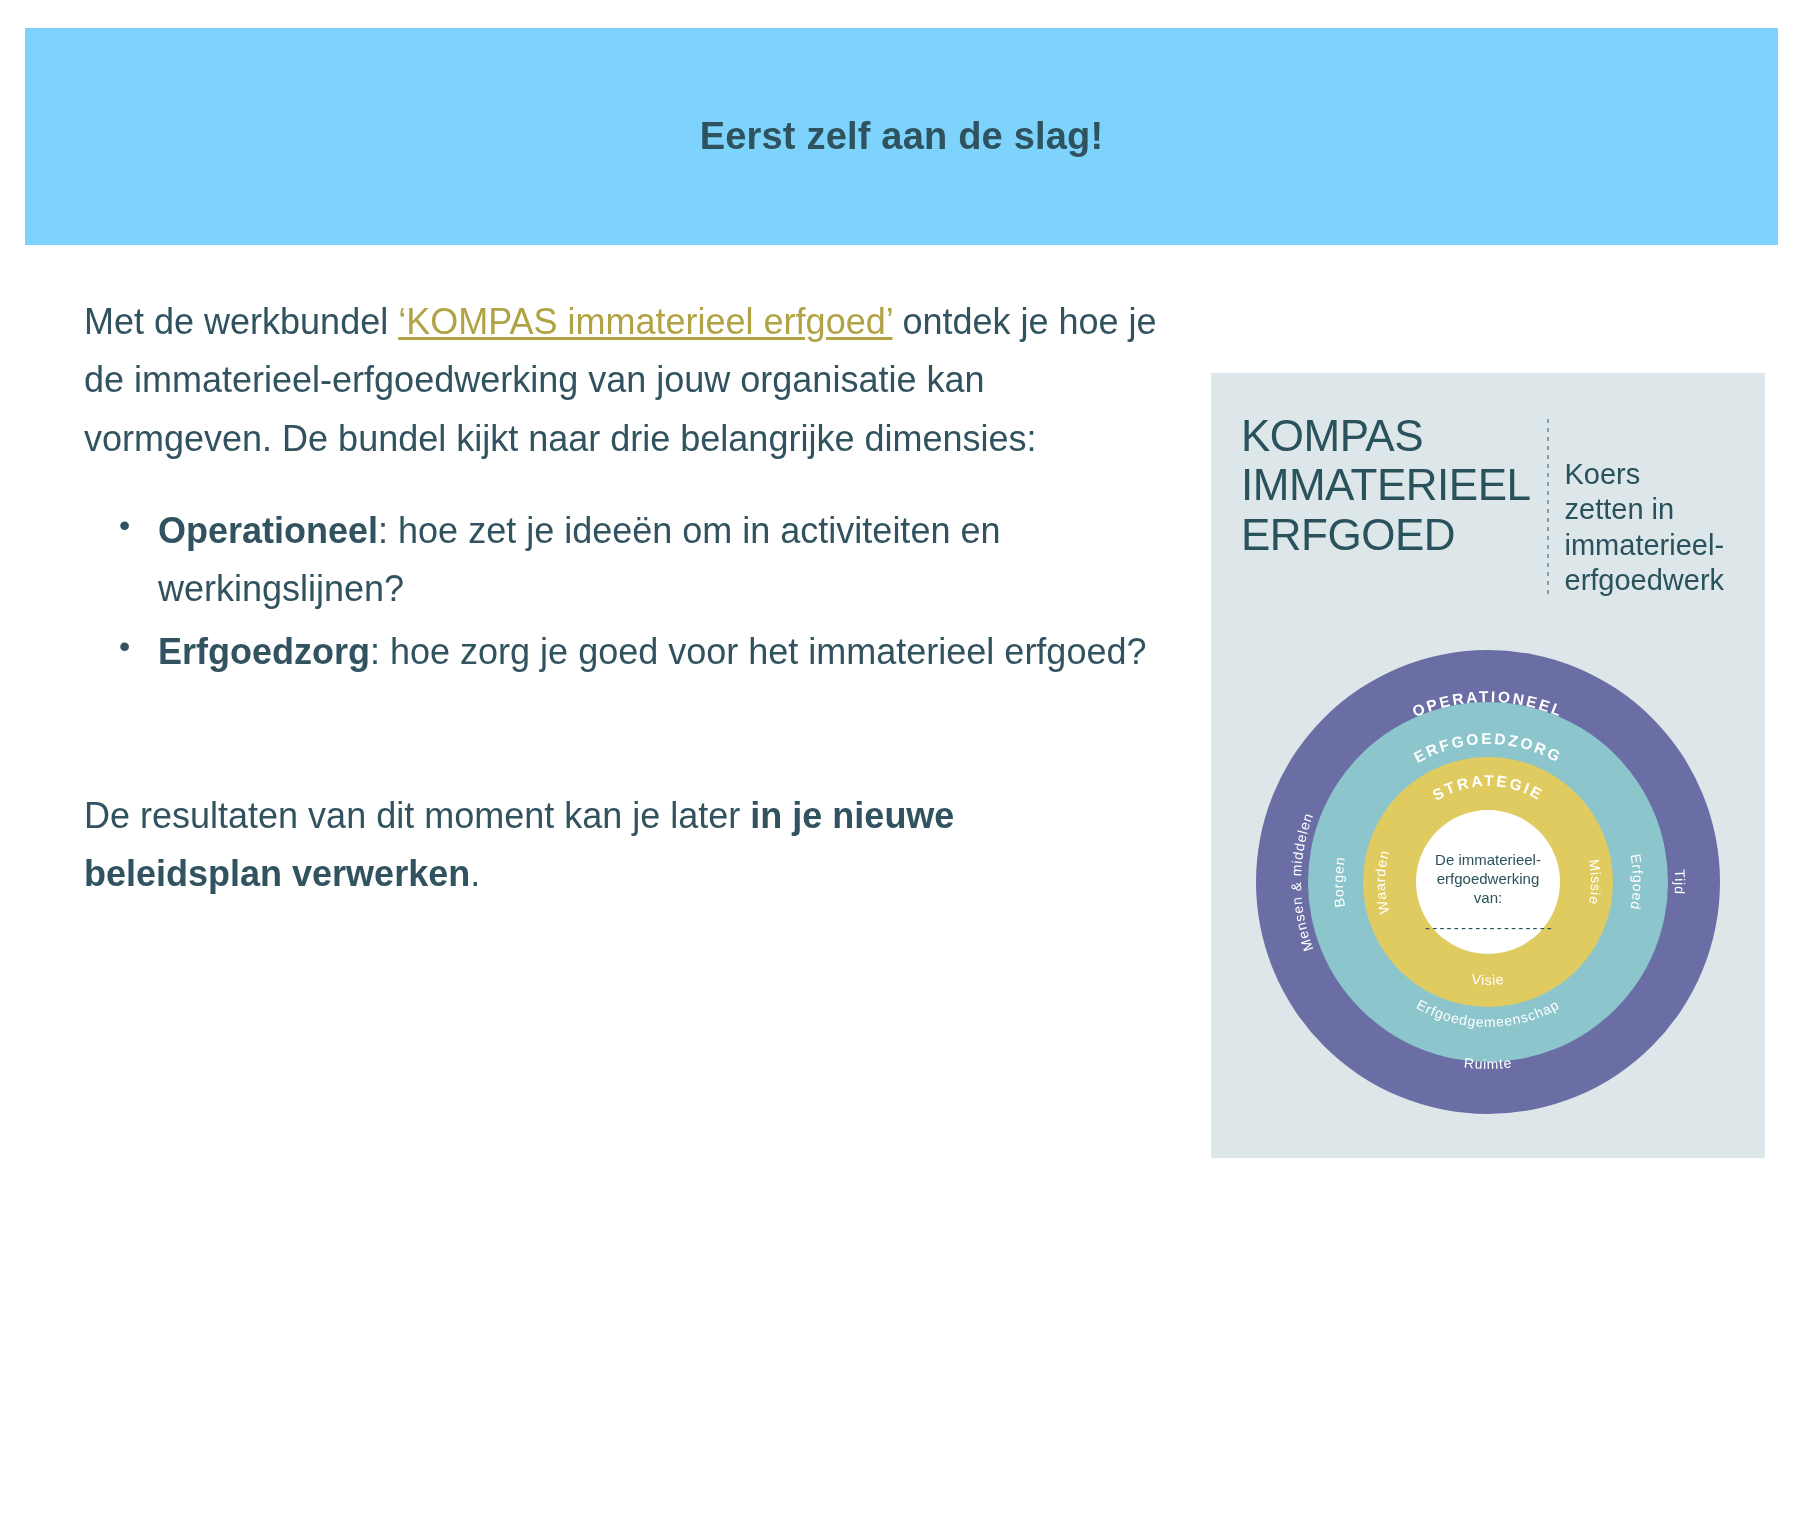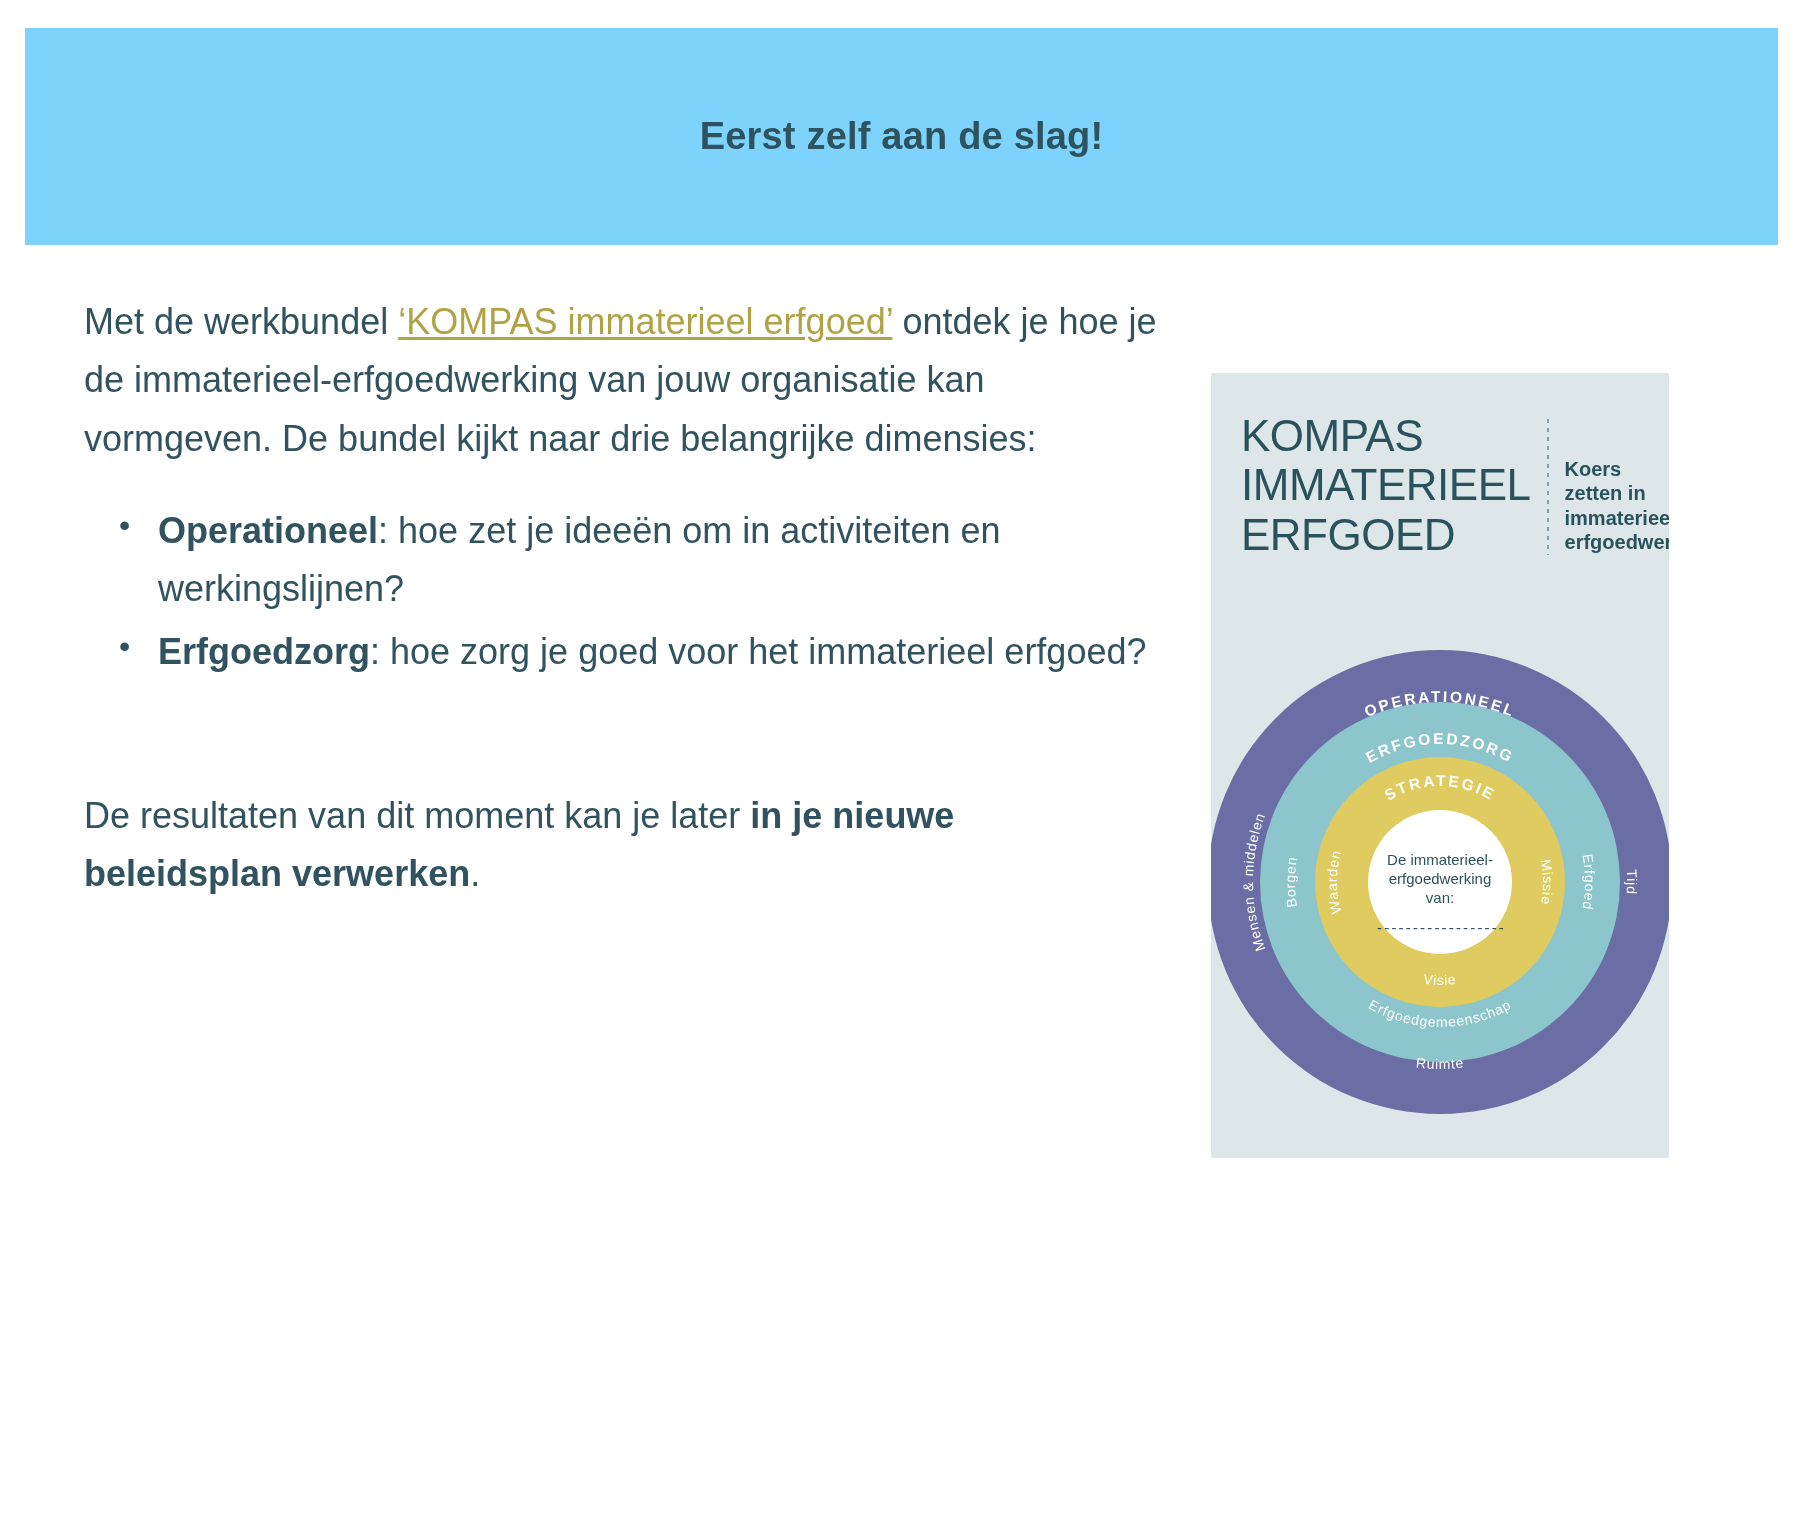--- a/index.html
+++ b/index.html
@@ -90,21 +90,21 @@
   .lead-bold {
     font-weight: bold;
     display: block;
   }
 
   
   .card {
     position: absolute;
     left: 1211px;
     top: 128px;
-    width: 458px;
+    width: 554px;
     height: 785px;
     background: #dde7e9;
     box-sizing: border-box;
     overflow: hidden;
   }
 
   .card-head {
     position: absolute;
     left: 30px;
     top: 38px;
@@ -123,23 +123,23 @@
     width: 2px;
     align-self: stretch;
     margin: 8px 16px 4px 16px;
     background-image: linear-gradient(to bottom, #7fa2aa 0 4px, transparent 4px 9px);
     background-size: 2px 9px;
     background-repeat: repeat-y;
     flex: 0 0 2px;
   }
   .card-tagline {
     color: #2a525c;
-    font-size: 20px;
+    font-size: 29px;
     line-height: 1.22;
-    font-weight: 700;
+    font-weight: 400;
     padding-top: 46px;
     white-space: pre-line;
   }
 
   
   .diagram {
     position: absolute;
     left: 50%;
     transform: translateX(-50%);
     top: 270px;

